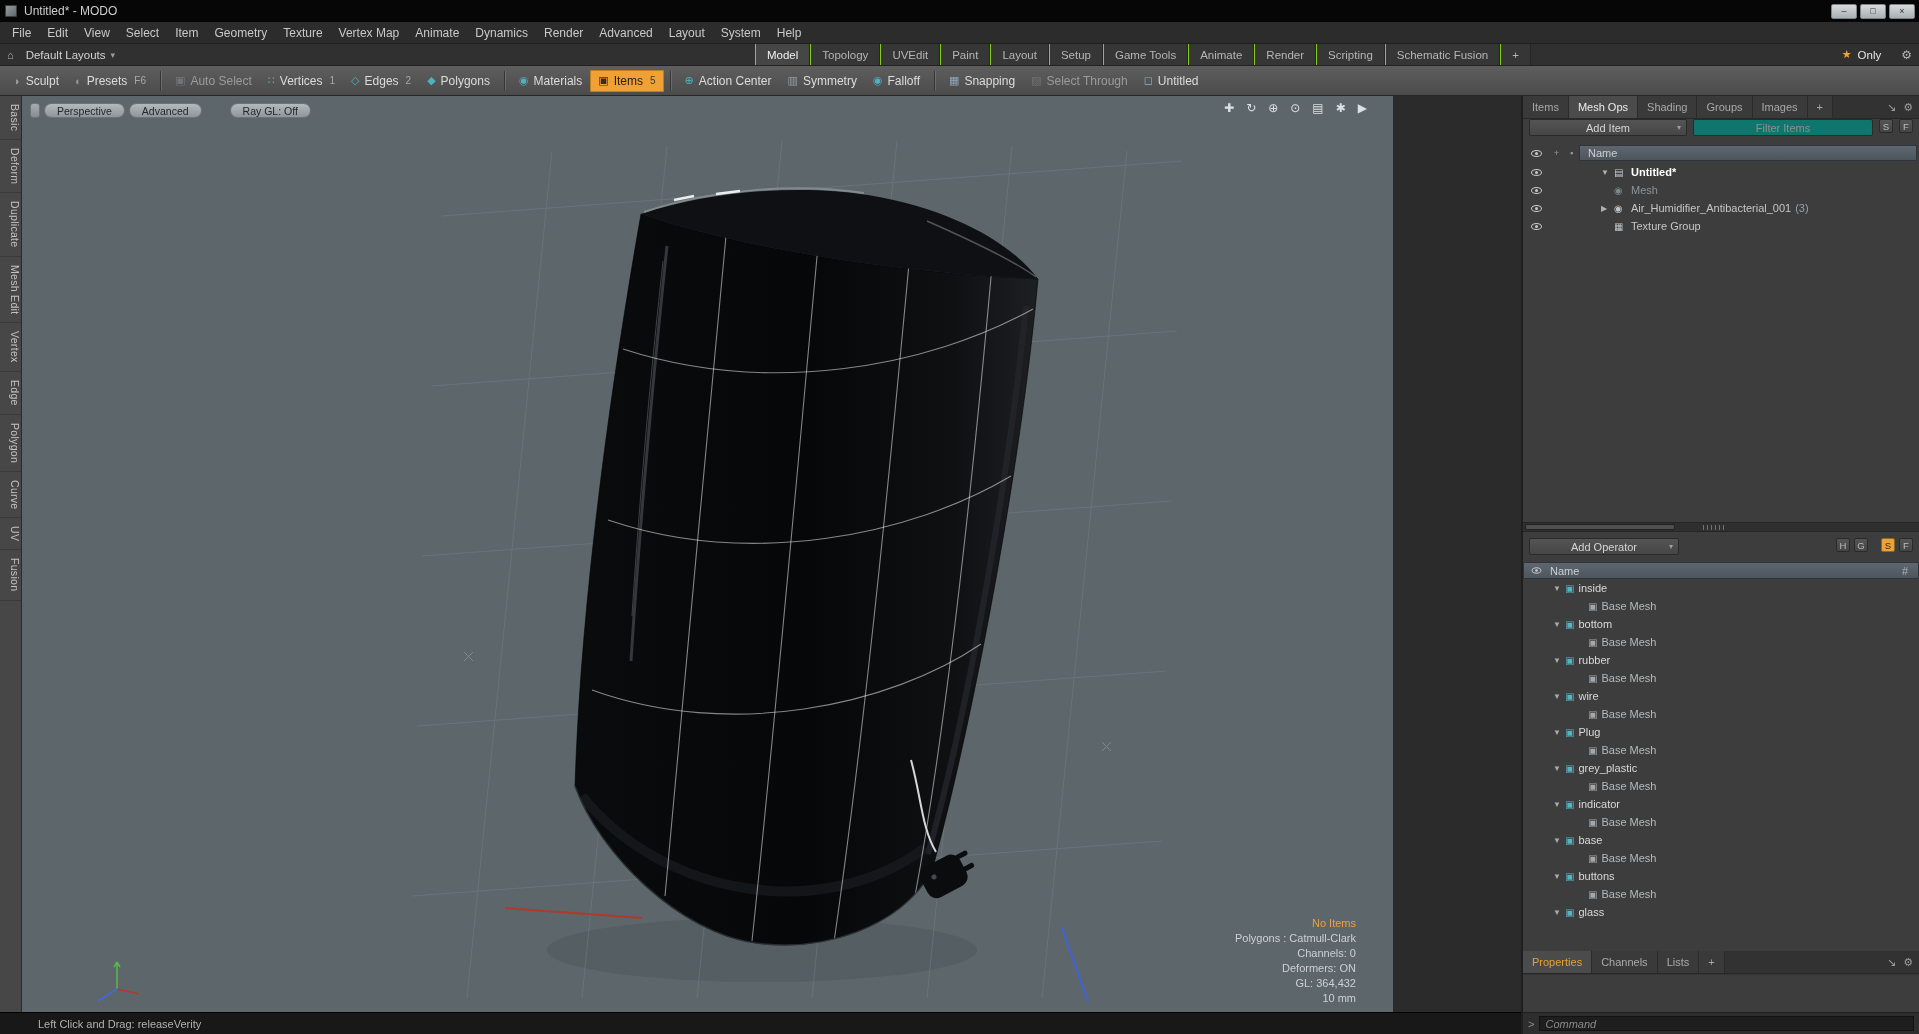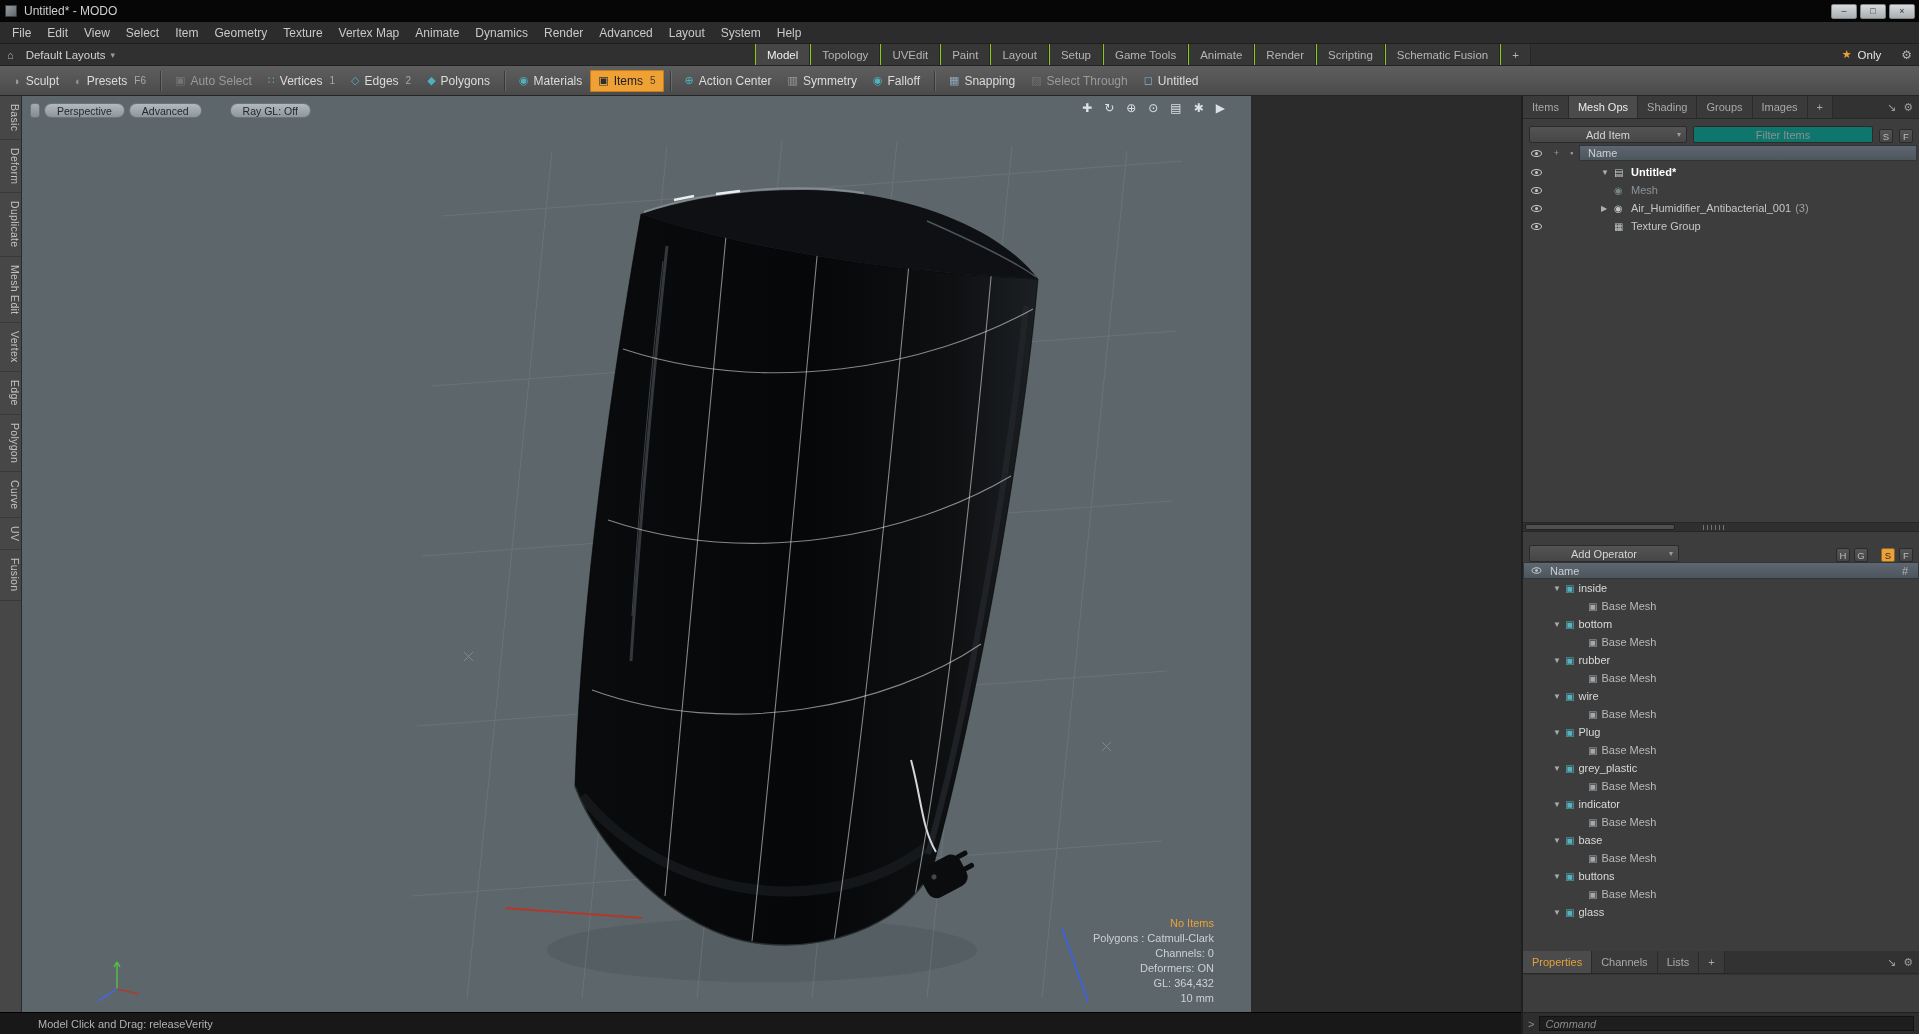--- a/index.html
+++ b/index.html
@@ -43,39 +43,39 @@
   .tb-icon{font-size:11px;}
   .tb-key{font-size:10px;color:#a8a8a8;margin-left:2px;}
   .tb-btn.active .tb-key{color:#4a3a18;}
   .tb-sep{width:1px;height:20px;background:#383838;box-shadow:1px 0 0 rgba(255,255,255,.13);margin:0 6px;}
 
   
   #leftstrip{position:absolute;left:0;top:96px;width:22px;height:916px;background:#474747;border-right:1px solid #2b2b2b;}
   .left-tab{writing-mode:vertical-rl;font-size:10.5px;color:#c2c2c2;padding:8px 0;width:100%;text-align:center;border-bottom:1px solid #3a3a3a;letter-spacing:.3px;}
 
   
-  #viewport{position:absolute;left:22px;top:96px;width:1229px;height:916px;background:#5c666b;overflow:hidden;}
+  #viewport{position:absolute;left:22px;top:96px;width:1371px;height:916px;background:#5c666b;overflow:hidden;}
   #scene{position:absolute;left:0;top:0;}
   #vp-buttons{position:absolute;left:8px;top:7px;display:flex;gap:4px;align-items:center;}
   .vp-thumb{width:10px;height:15px;background:linear-gradient(#a6adb1,#858d92);border:1px solid #6d757a;border-radius:3px;}
   .vp-btn{height:15px;padding:0 12px;background:linear-gradient(#b3babd,#8e969b);border:1px solid #6d757a;border-radius:8px;font-size:10.5px;color:#22282c;display:flex;align-items:center;white-space:nowrap;}
   .vp-btn.gap{margin-left:24px;}
   #vp-nav{position:absolute;right:26px;top:5px;display:flex;gap:12px;}
   .nav-ic{color:#dde1e3;font-size:12px;}
   #vp-status{position:absolute;right:37px;top:820px;text-align:right;font-size:11px;line-height:15px;color:#ccd1d4;}
   .vp-status-line.orange{color:#f0a136;}
 
   
   #rightpanel{position:absolute;left:1521px;top:96px;width:398px;height:938px;background:#3d3d3d;border-left:2px solid #1f1f1f;display:flex;flex-direction:column;}
   .rp-tabs{flex:0 0 23px;background:#323232;border-bottom:1px solid #282828;display:flex;align-items:stretch;}
   .rp-tab{font-size:11px;color:#a9a9a9;background:#3a3a3a;border-right:1px solid #2a2a2a;padding:0 9px;display:flex;align-items:center;white-space:nowrap;}
   .rp-tab.active{background:#4b4b4b;color:#ececec;}
   .rp-tab.amber{color:#e2a23b;}
   .rp-tab-icons{margin-left:auto;display:flex;gap:7px;align-items:center;padding:0 6px;color:#9c9c9c;font-size:11px;}
-  .rp-additem{flex:0 0 24px;display:flex;align-items:flex-end;gap:6px;padding:0 6px;}
+  .rp-additem{flex:0 0 24px;display:flex;align-items:flex-start;gap:6px;padding:0 6px;}
   .dropdown{flex:0 0 158px;height:17px;background:linear-gradient(#545454,#464646);border:1px solid #2a2a2a;border-radius:2px;color:#d5d5d5;font-size:11px;display:flex;align-items:center;justify-content:center;position:relative;}
   .dropdown.op{flex:0 0 150px;}
   .dropdown .caret{position:absolute;right:5px;font-size:8px;color:#9d9d9d;}
   .filter-input{flex:1;height:17px;background:#0f766e;border:1px solid #2a2a2a;border-radius:2px;color:#cfcfcf;font-size:11px;text-align:center;font-family:inherit;}
   .filter-input::placeholder{color:#8f8f8f;}
   .sq-btn{flex:0 0 14px;width:14px;height:14px;background:linear-gradient(#555,#454545);border:1px solid #2a2a2a;border-radius:2px;color:#bdbdbd;font-size:9.5px;display:flex;align-items:center;justify-content:center;}
   .sq-btn.active{background:#eda13a;color:#2a2a2a;border-color:#8a6a20;}
   .sq-btn.gapL{margin-left:9px;}
   .flex-sp{flex:1;}
   .eye{display:inline-block;width:11px;height:7px;border:1px solid #c6cacc;border-radius:50%;position:relative;}
@@ -579,15 +579,15 @@
       </div>
     <div class="props-empty"></div>
 
     <div class="cmd-row">
       <span class="cmd-caret">&gt;</span>
       <input id="command-input" placeholder="Command" style="">
     </div>
   </div>
 
   <div id="statusbar">
-    <span>Model Click and Drag:  releaseVerity</span>
+    <span>Left Click and Drag:  releaseVerity</span>
   </div>
 </div>
 
 </body></html>

